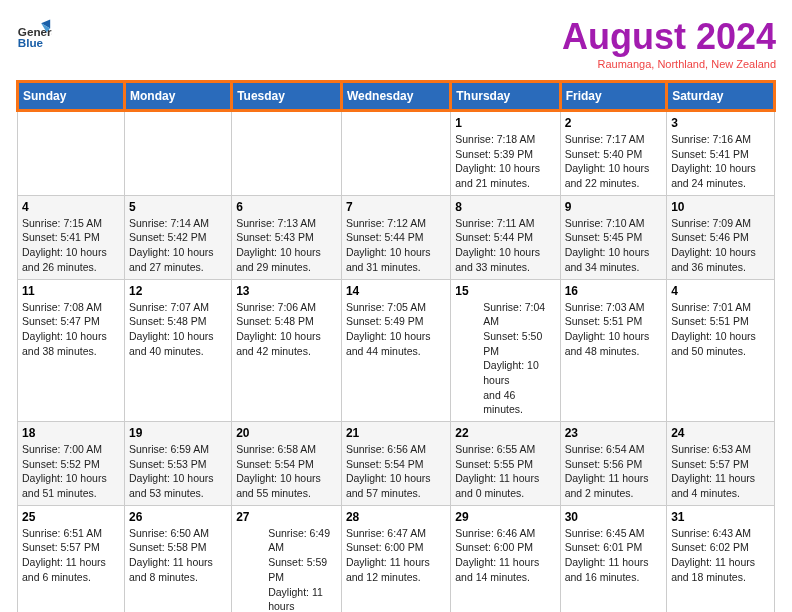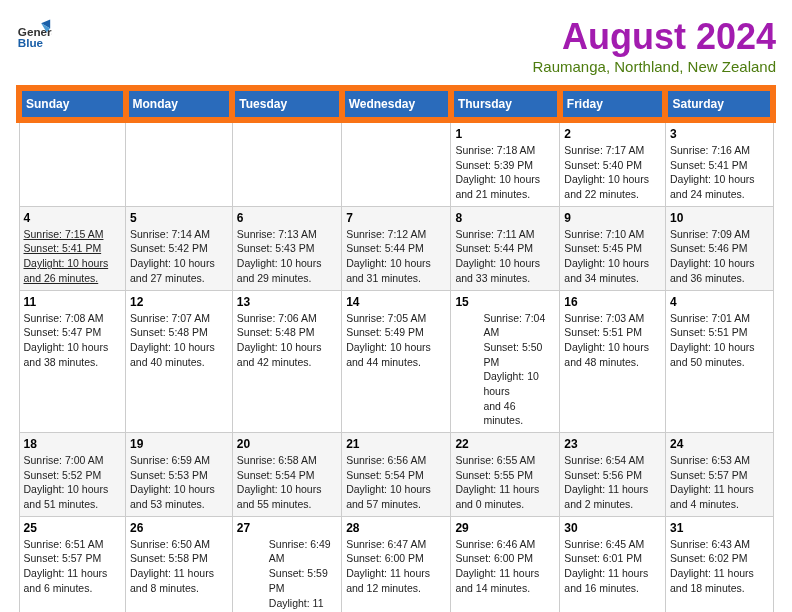--- a/index.html
+++ b/index.html
@@ -27,36 +27,36 @@
     }
     .title-block {
       text-align: right;
     }
     .month-year {
       font-size: 36px;
       font-weight: bold;
       color: #a21caf;
     }
     .location {
-      font-size: 15px;
-      color: #4d7c0f;
+      font-size: 11px;
+      color: #ef4444;
     }
     table {
       width: 100%;
       border-collapse: collapse;
       font-size: 11px;
     }
     thead tr th {
       background: #2a6bbb;
       color: #fff;
       padding: 6px 4px;
       text-align: left;
       font-size: 12px;
       font-weight: bold;
-      border: 6px solid #f97316;
+      border: 3px solid #f97316;
     }
     tbody tr td {
       border: 1px solid #ccc;
       vertical-align: top;
       padding: 4px 4px;
       width: 113px;
       min-height: 80px;
       background: #fff;
     }
     tbody tr:nth-child(even) td {
@@ -131,21 +131,21 @@
           <span class="day-number">3</span>
           <div class="day-info" style="white-space: pre-line;">Sunrise: 7:16 AM
 Sunset: 5:41 PM
 Daylight: 10 hours
 and 24 minutes.</div>
         </td>
       </tr>
       <tr>
         <td>
           <span class="day-number">4</span>
-          <div class="day-info" style="white-space: pre-line; text-decoration: underline;">Sunrise: 7:15 AM
+          <div class="day-info" style="white-space: pre-line;">Sunrise: 7:15 AM
 Sunset: 5:41 PM
 Daylight: 10 hours
 and 26 minutes.</div>
         </td>
         <td>
           <span class="day-number">5</span>
           <div class="day-info" style="white-space: pre-line;">Sunrise: 7:14 AM
 Sunset: 5:42 PM
 Daylight: 10 hours
 and 27 minutes.</div>

